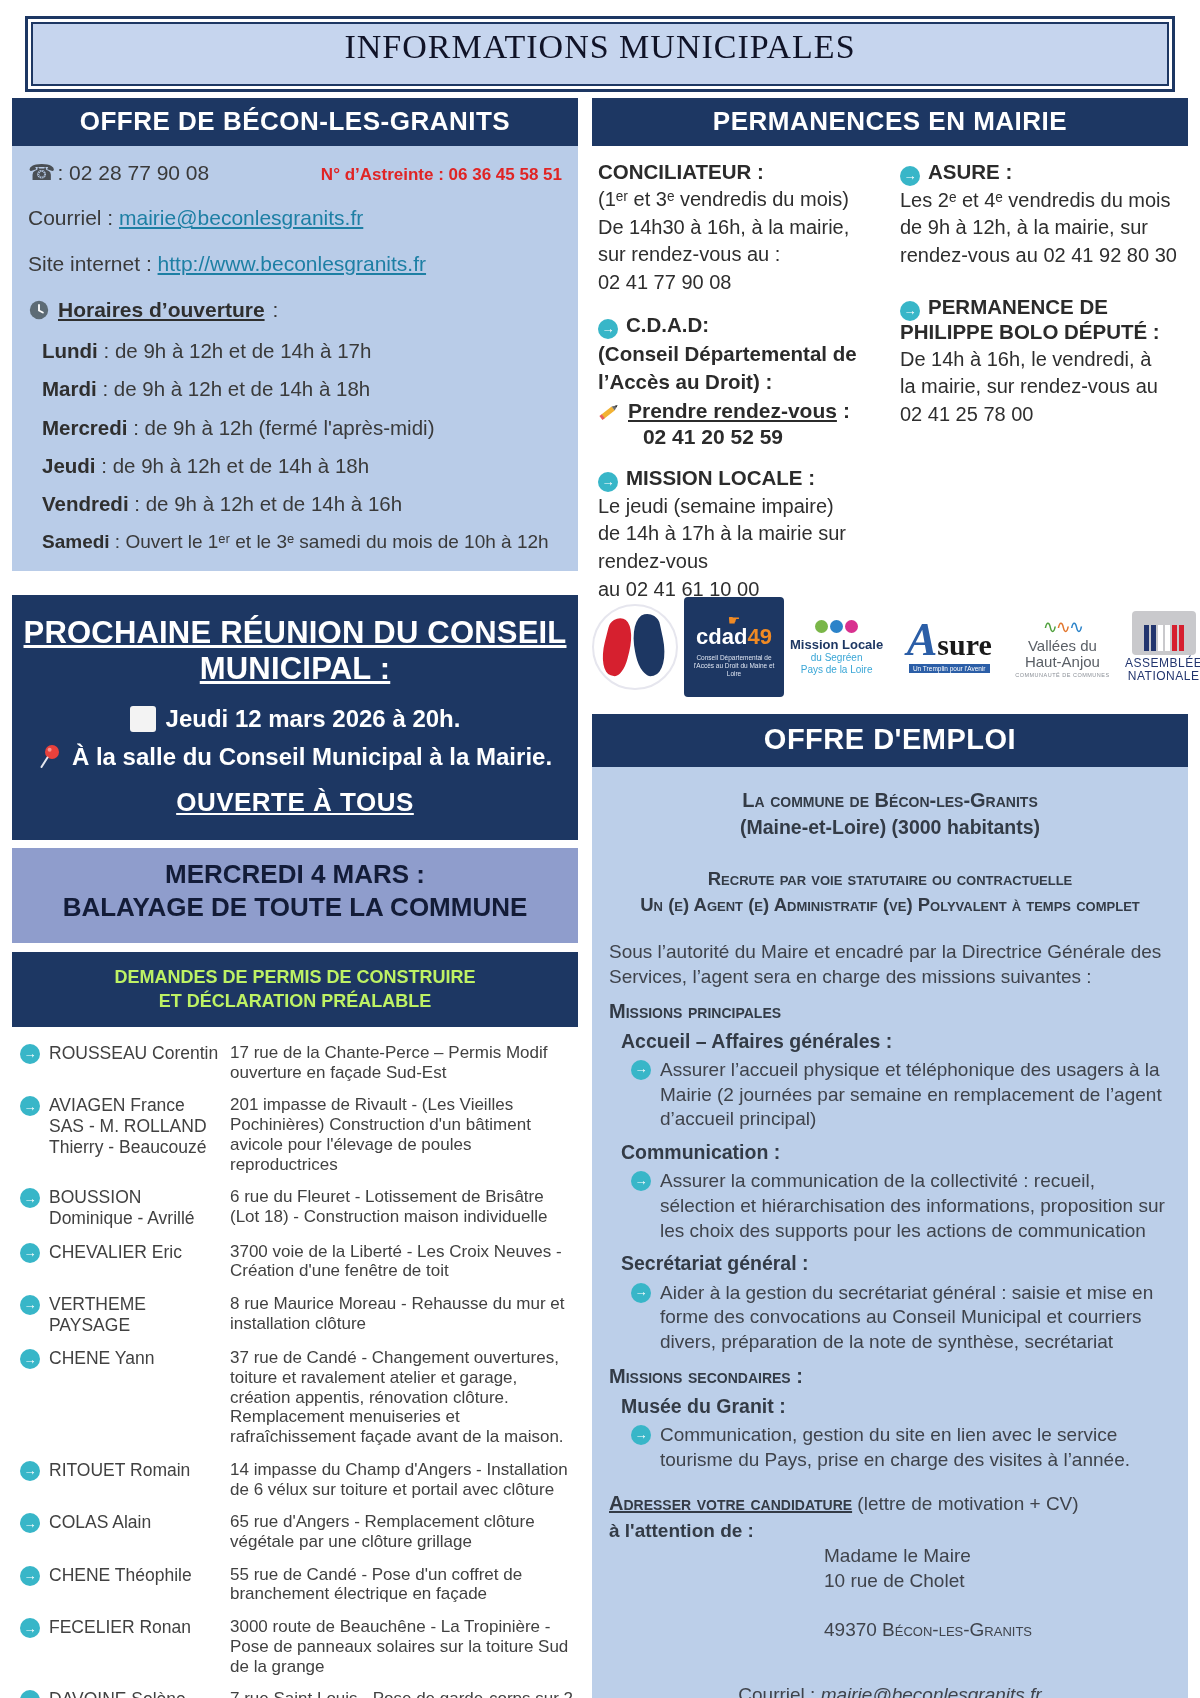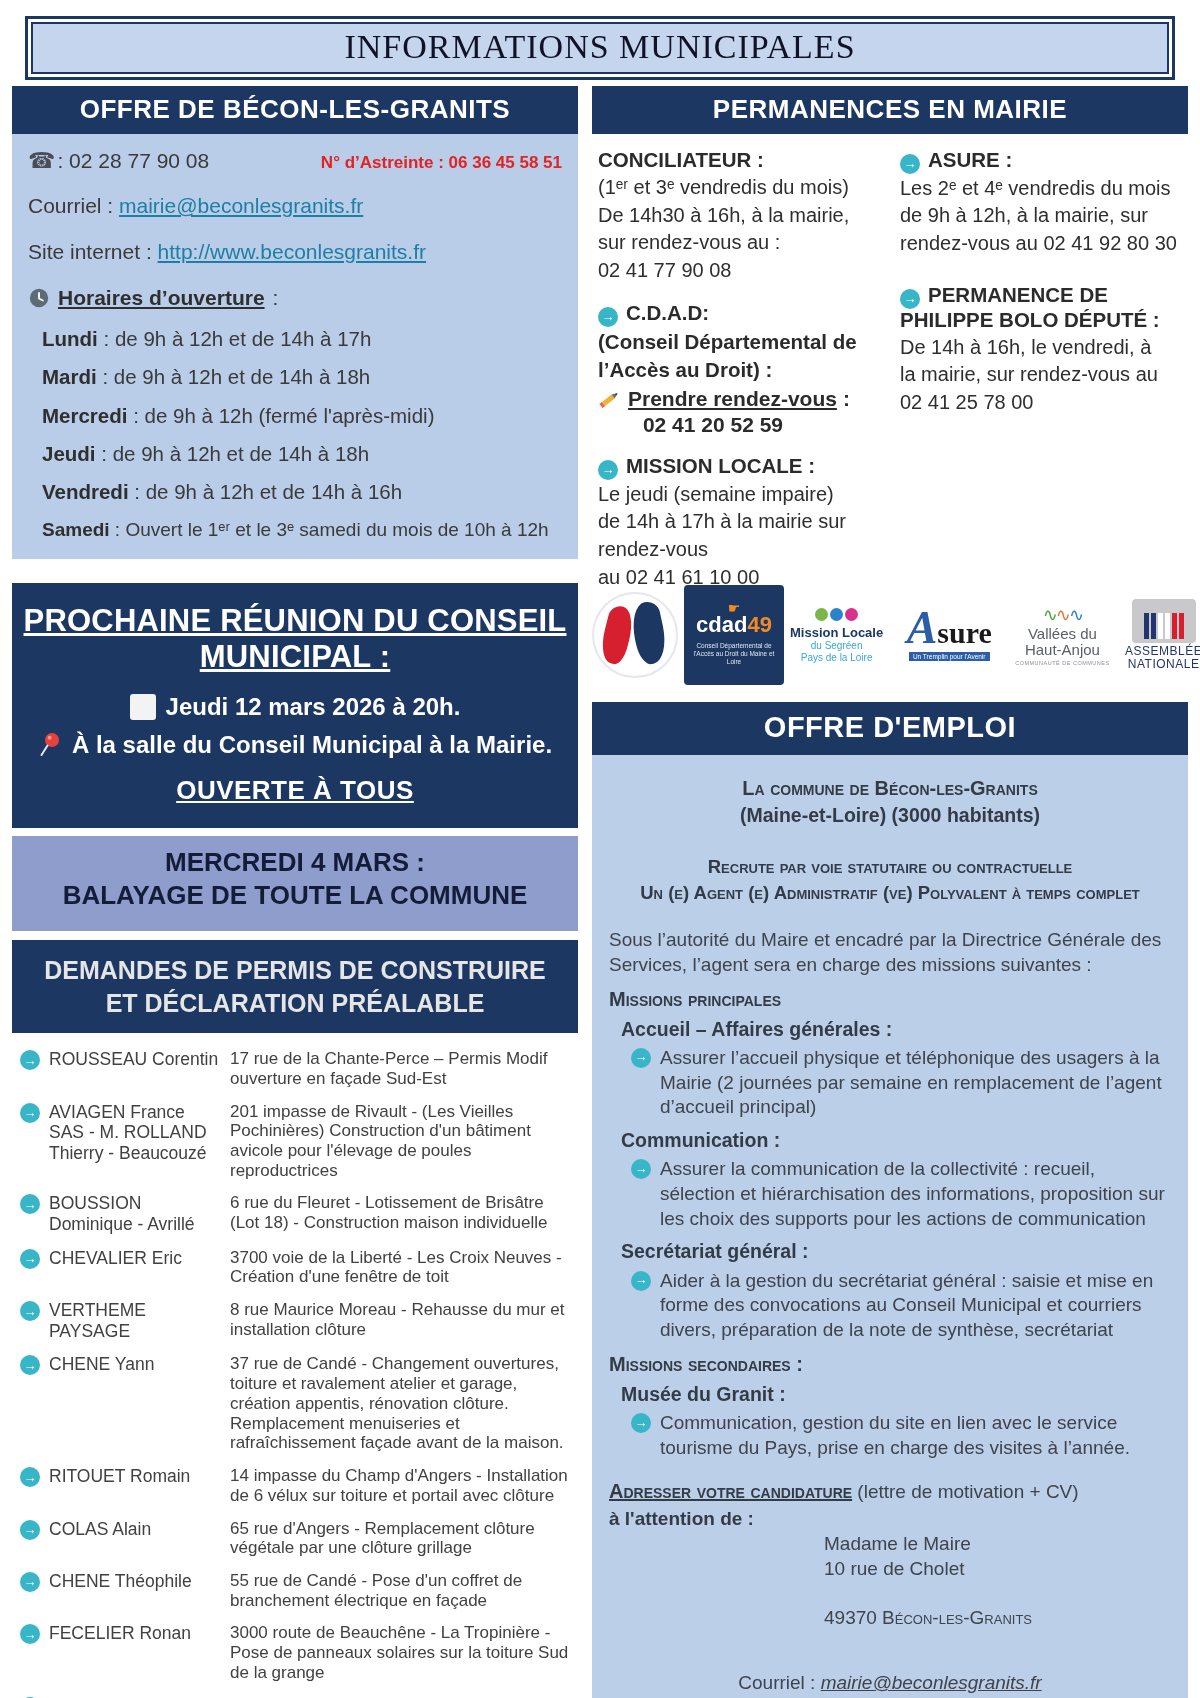--- a/index.html
+++ b/index.html
@@ -1,21 +1,21 @@
 <!DOCTYPE html>
 <html><head>
 <meta charset="utf-8">
 <style>
   html,body{margin:0;padding:0;background:#fff;}
   body{font-family:"Liberation Sans","DejaVu Sans",sans-serif;color:#3a3a3a;}
   .page{width:1200px;height:1698px;overflow:hidden;background:#fff;position:relative;box-sizing:border-box;padding:0 12px;}
 
   
   .banner{margin:16px 13px 6px 13px;border:3px solid #1d3763;padding:3px;background:#fff;}
-  .banner-inner{border:2px solid #1d3763;background:#c6d5ee;text-align:center;padding:4px 0 6px 0;}
+  .banner-inner{border:2px solid #1d3763;background:#c6d5ee;text-align:center;padding:4px 0 18px 0;}
   .banner-inner span{font-family:"Liberation Serif","DejaVu Serif",serif;font-size:34px;letter-spacing:1px;color:#101327;}
 
   
   .cols{display:flex;gap:14px;align-items:flex-start;}
   .col-left{width:566px;flex:0 0 566px;}
   .col-right{width:596px;flex:0 0 596px;}
   .col-header{background:#1d3763;color:#fff;font-weight:bold;font-size:26px;text-align:center;padding:8px 0 9px 0;letter-spacing:.5px;}
 
   
   .contact{background:#b9cce8;padding:14px 16px 12px 16px;color:#3a3a3a;}
@@ -37,21 +37,21 @@
   .meeting-line{font-size:24px;font-weight:bold;margin-bottom:10px;display:flex;justify-content:center;align-items:center;gap:10px;}
   .meeting-open{font-size:26px;font-weight:bold;margin-top:16px;letter-spacing:.5px;}
   .cal{display:inline-flex;flex-direction:column;width:26px;height:26px;background:#f3f3f3;border-radius:3px;overflow:hidden;}
   .cal-top{height:9px;background:#e03a34;}
   .cal-num{font-size:11px;font-weight:bold;color:#333;line-height:16px;text-align:center;margin-top:24px;}
 
   
   .sweep{background:#8f9dcc;color:#131c38;text-align:center;font-weight:bold;font-size:26px;margin-top:8px;padding:10px 0 20px 0;line-height:1.25;}
 
   
-  .permits-header{background:#1d3763;color:#e5e5e5;text-align:center;font-weight:bold;font-size:25px;margin-top:9px;padding:14px 8px;white-space:pre-line;line-height:1.3;}
+  .permits-header{background:#1d3763;color:#bef264;text-align:center;font-weight:bold;font-size:18px;margin-top:9px;padding:14px 8px;white-space:pre-line;line-height:1.3;}
   .p-list{padding:16px 4px 0 8px;}
   .p-row{display:flex;gap:9px;margin-bottom:13px;}
   .bullet{flex:0 0 auto;width:20px;height:20px;border-radius:50%;background:#38b6c8;color:#fff;display:inline-flex;align-items:center;justify-content:center;font-size:13px;font-weight:bold;position:relative;top:1px;}
   .p-name{width:172px;flex:0 0 172px;font-size:17.5px;line-height:1.18;color:#414141;}
   .p-desc{flex:1;font-size:17px;line-height:1.16;color:#414141;}
 
   
   .perm-area{background:#fff;padding:14px 2px 0 6px;height:432px;box-sizing:border-box;display:flex;gap:16px;}
   .perm-col{flex:1;}
   .perm-entry{margin-bottom:17px;}

